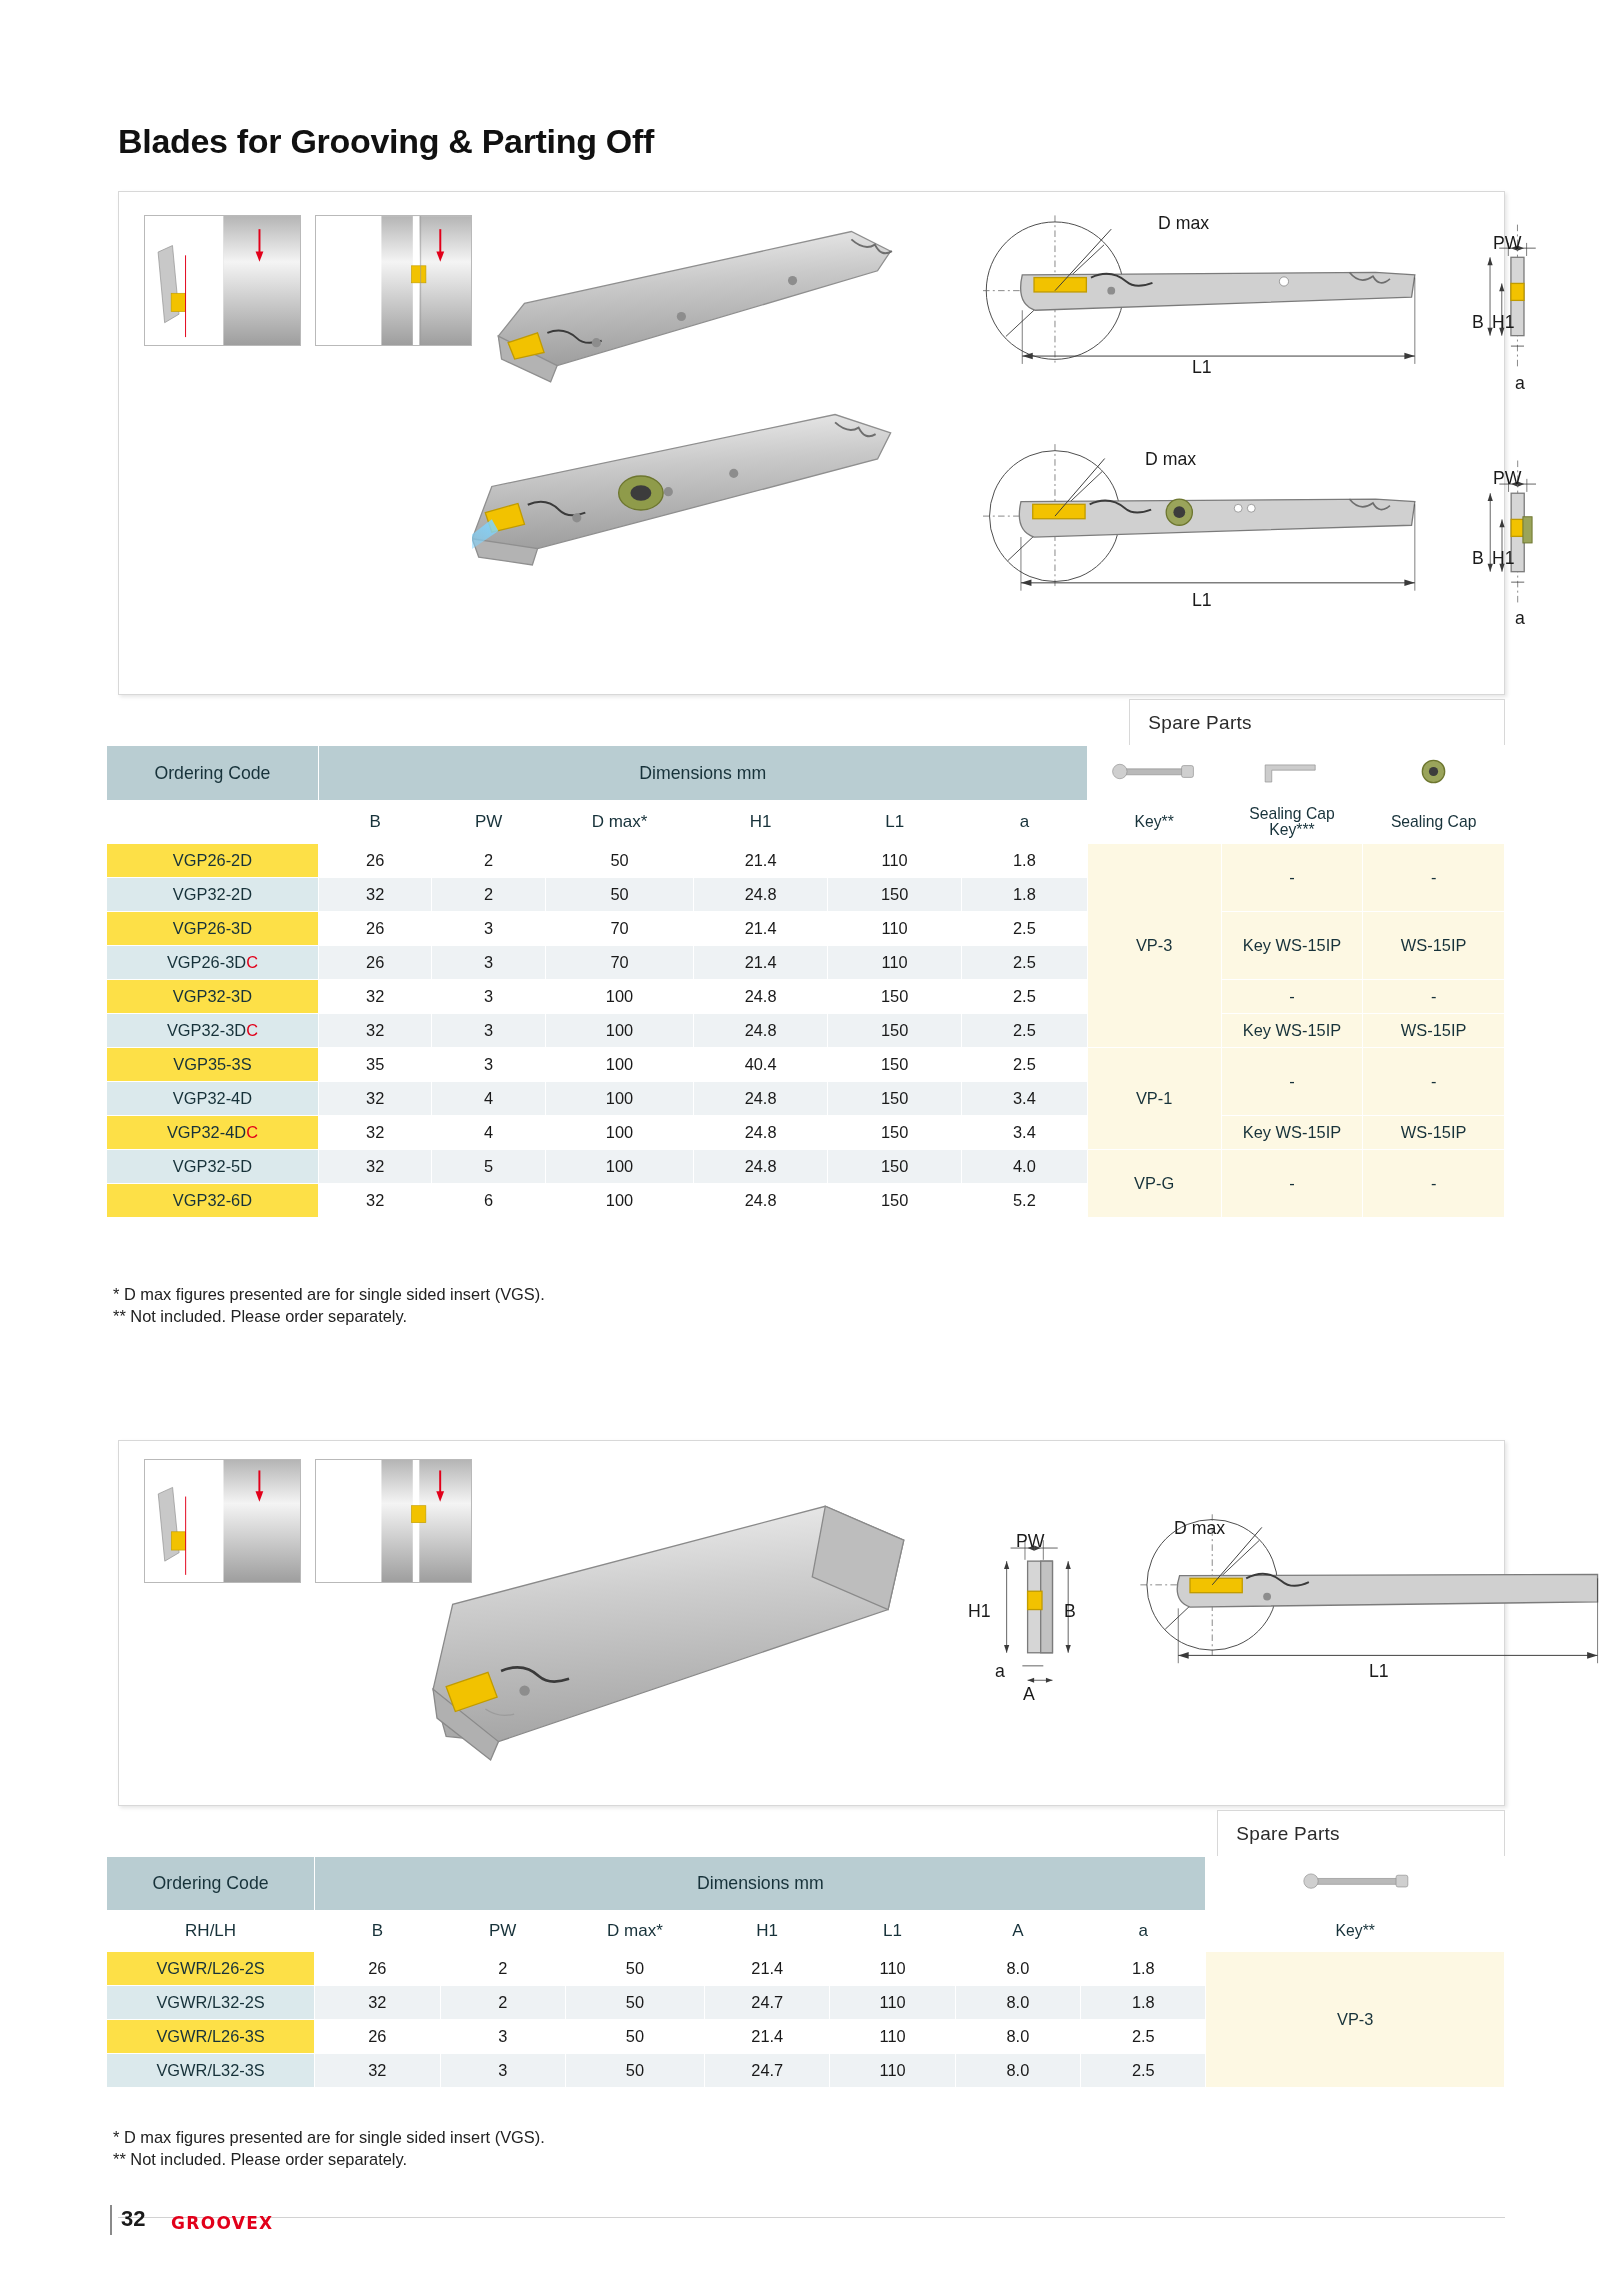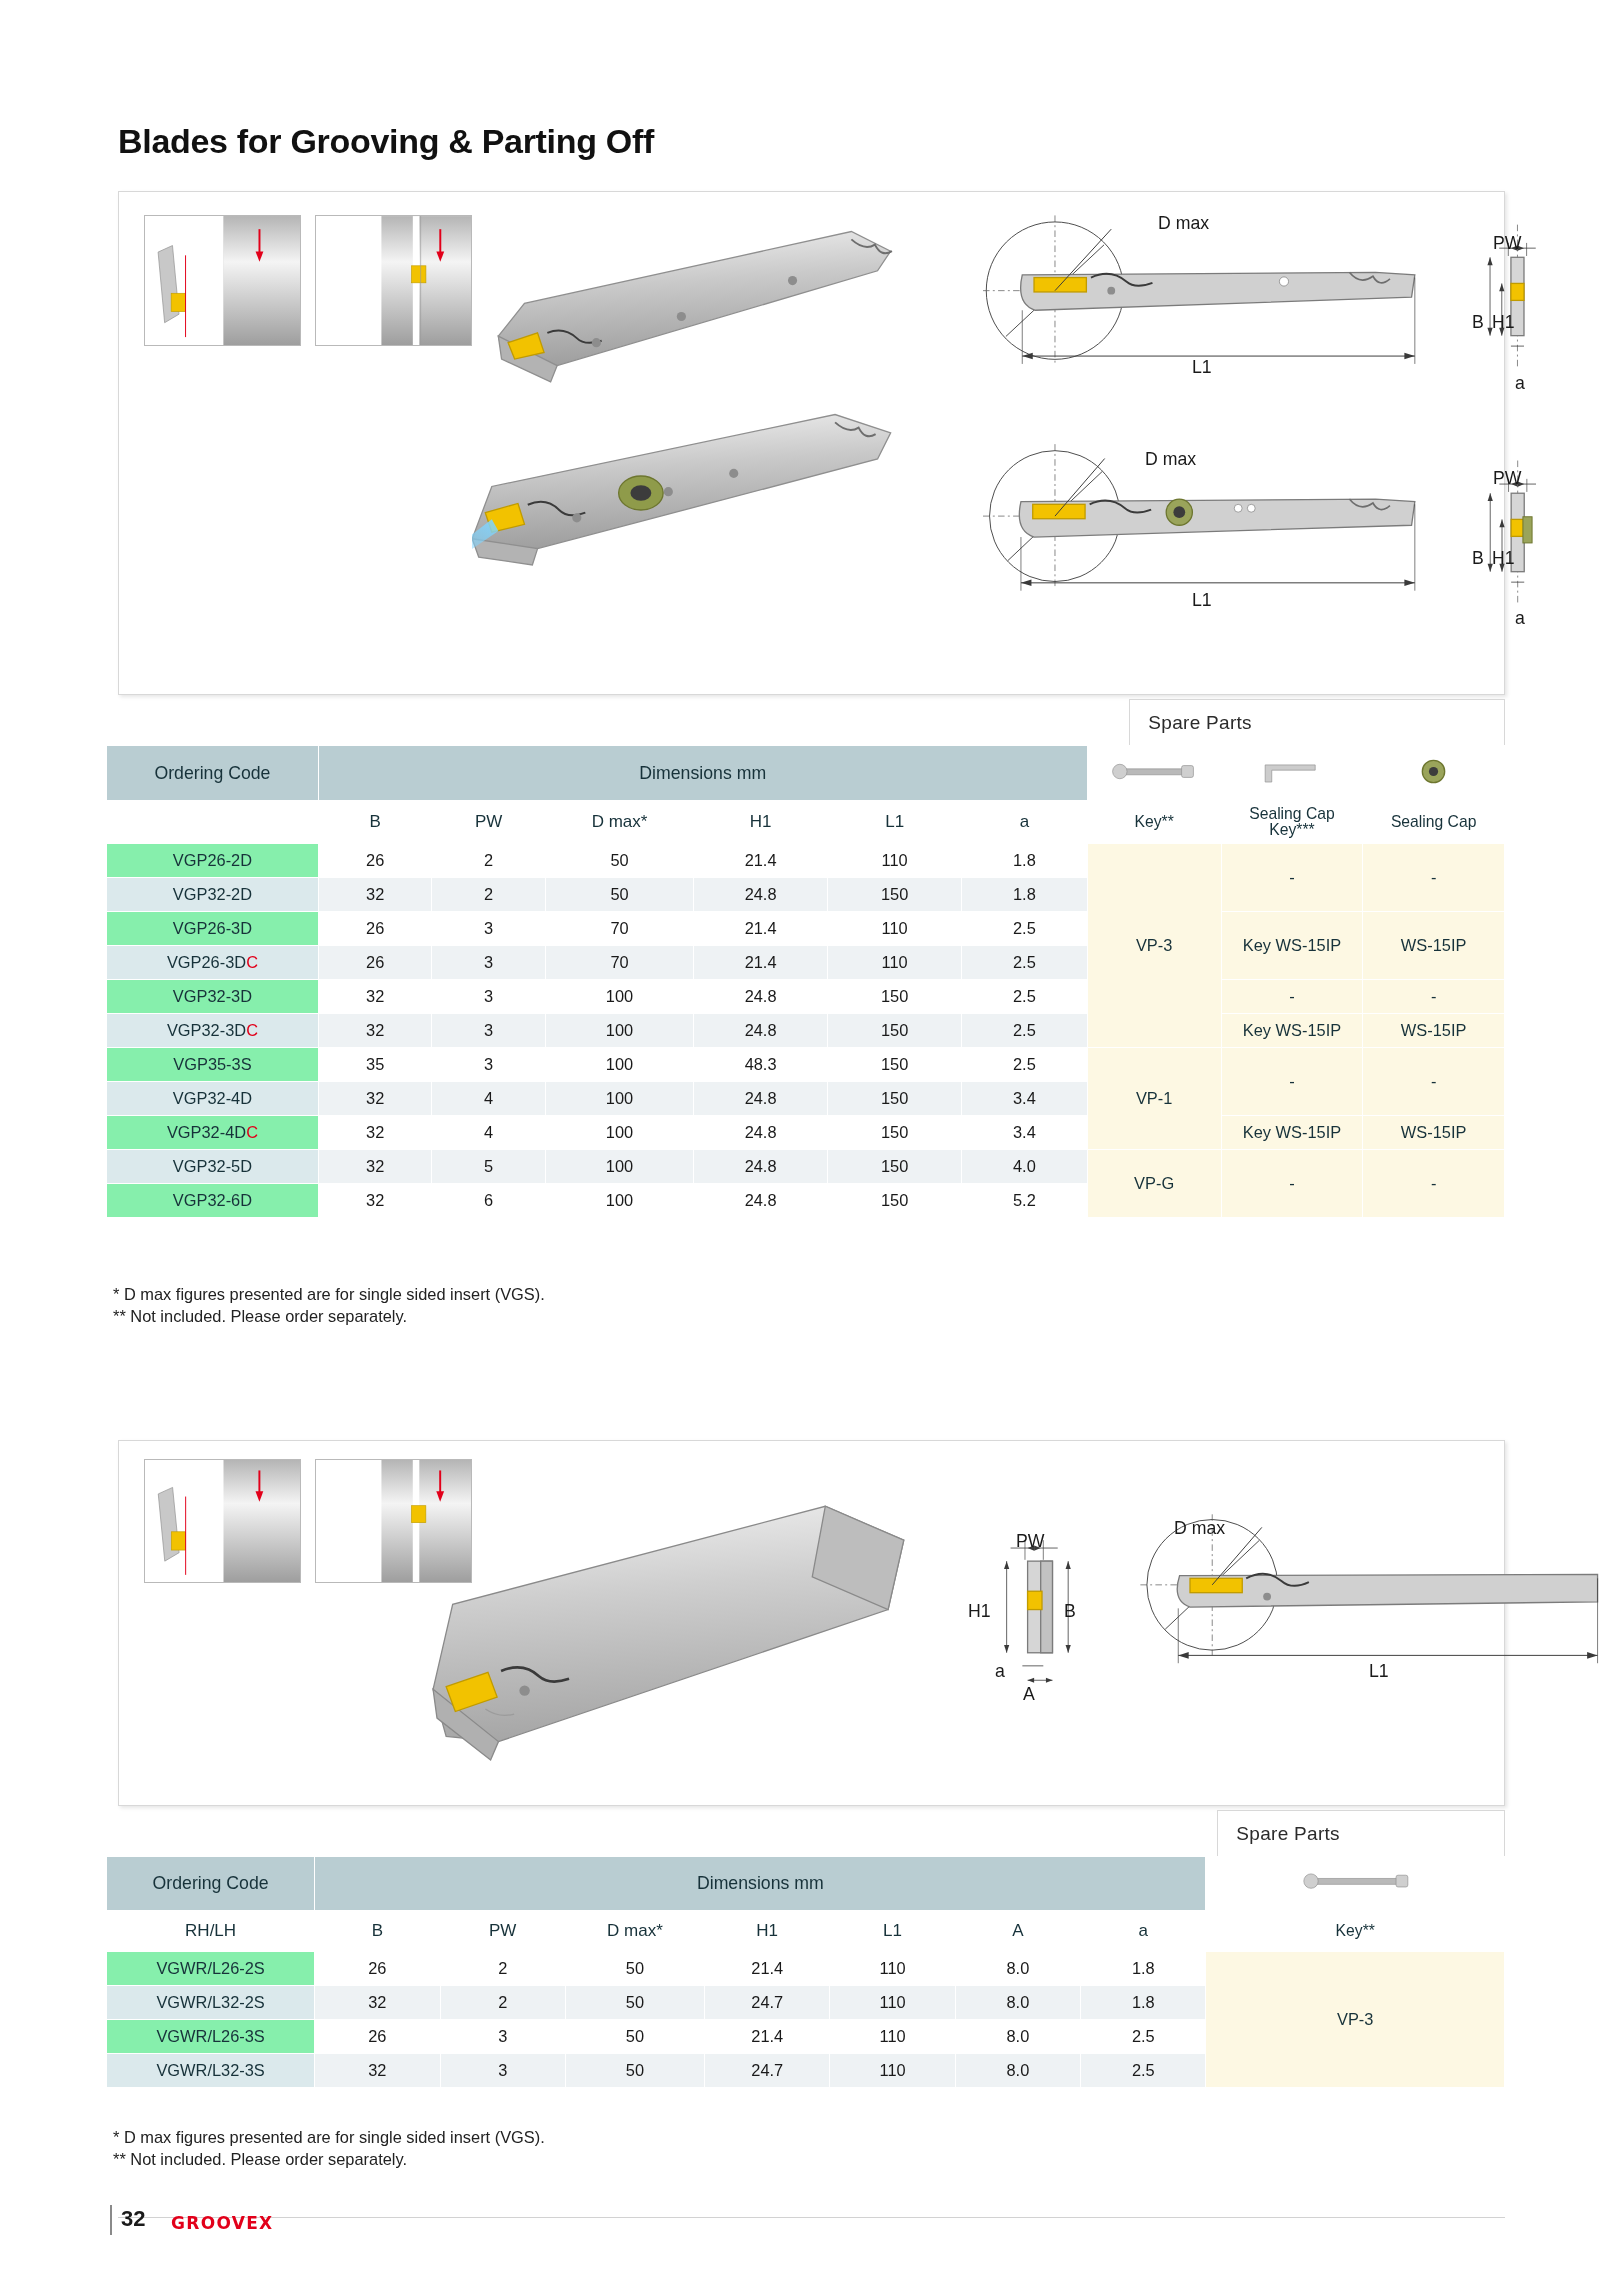--- a/index.html
+++ b/index.html
@@ -51,21 +51,21 @@
   }
   table.dim-table td, table.dim-table th {
     border: 0.7px solid #ffffff;
     text-align: center;
     font-weight: normal;
     padding: 0;
     height: 34px;
   }
   .hdr-band { background: #b9cdd2; color: #17323a; font-size: 17.7px; }
   .sub-hdr { background: #ffffff; color: #17323a; font-size: 17px; font-weight: normal; }
-  .code-cell { background: #86efac; color: #17323a; }
+  .code-cell { background: #fde047; color: #17323a; }
   .code-cell.alt { background: #dbe9ec; }
   .val-cell { background: #ffffff; }
   .val-cell.alt { background: #eef2f4; }
   .spare-cell { background: #fdf8e3; color: #17323a; }
   .spare-head { background: #ffffff; color:#17323a; font-size: 15.7px; line-height:1.05; }
   .c-red { color: #e2001a; }
 
   .spare-title {
     font-size: 19px;
     color: #2b2b2b;
@@ -402,21 +402,21 @@
         <td class="val-cell alt">150</td>
         <td class="val-cell alt">2.5</td>
         <td class="spare-cell">Key WS-15IP</td>
         <td class="spare-cell">WS-15IP</td>
       </tr>
       <tr>
         <td class="code-cell">VGP35-3S</td>
         <td class="val-cell">35</td>
         <td class="val-cell">3</td>
         <td class="val-cell">100</td>
-        <td class="val-cell">48.3</td>
+        <td class="val-cell">40.4</td>
         <td class="val-cell">150</td>
         <td class="val-cell">2.5</td>
         <td class="spare-cell" rowspan="3">VP-1</td>
         <td class="spare-cell" rowspan="2">-</td>
         <td class="spare-cell" rowspan="2">-</td>
       </tr>
       <tr>
         <td class="code-cell alt">VGP32-4D</td>
         <td class="val-cell alt">32</td>
         <td class="val-cell alt">4</td>

